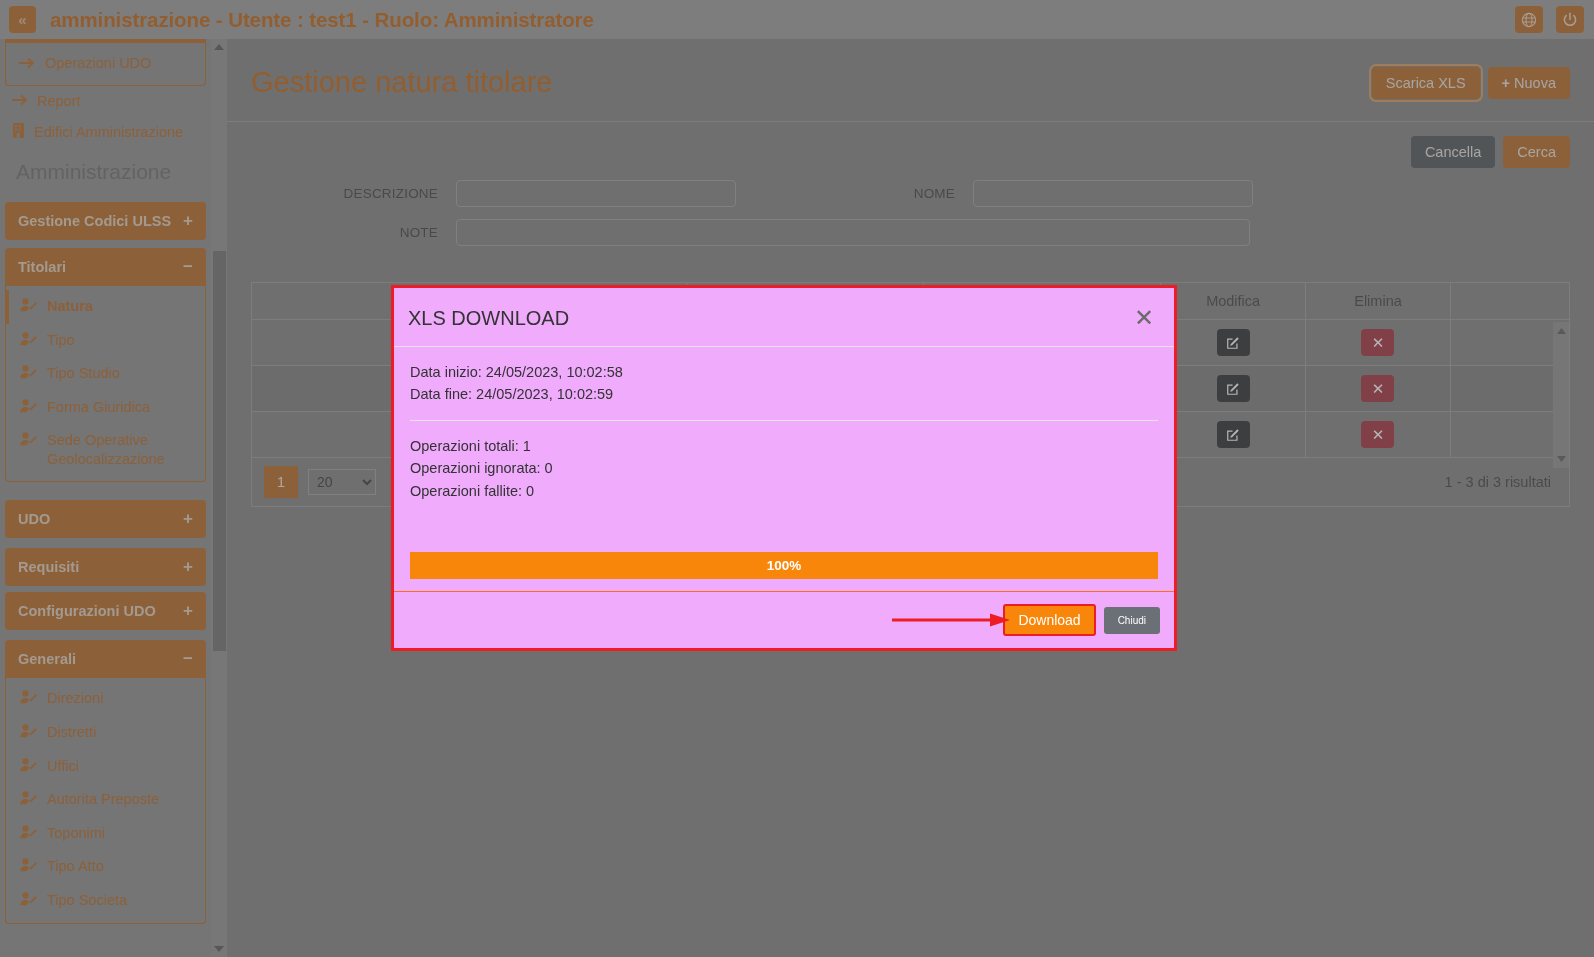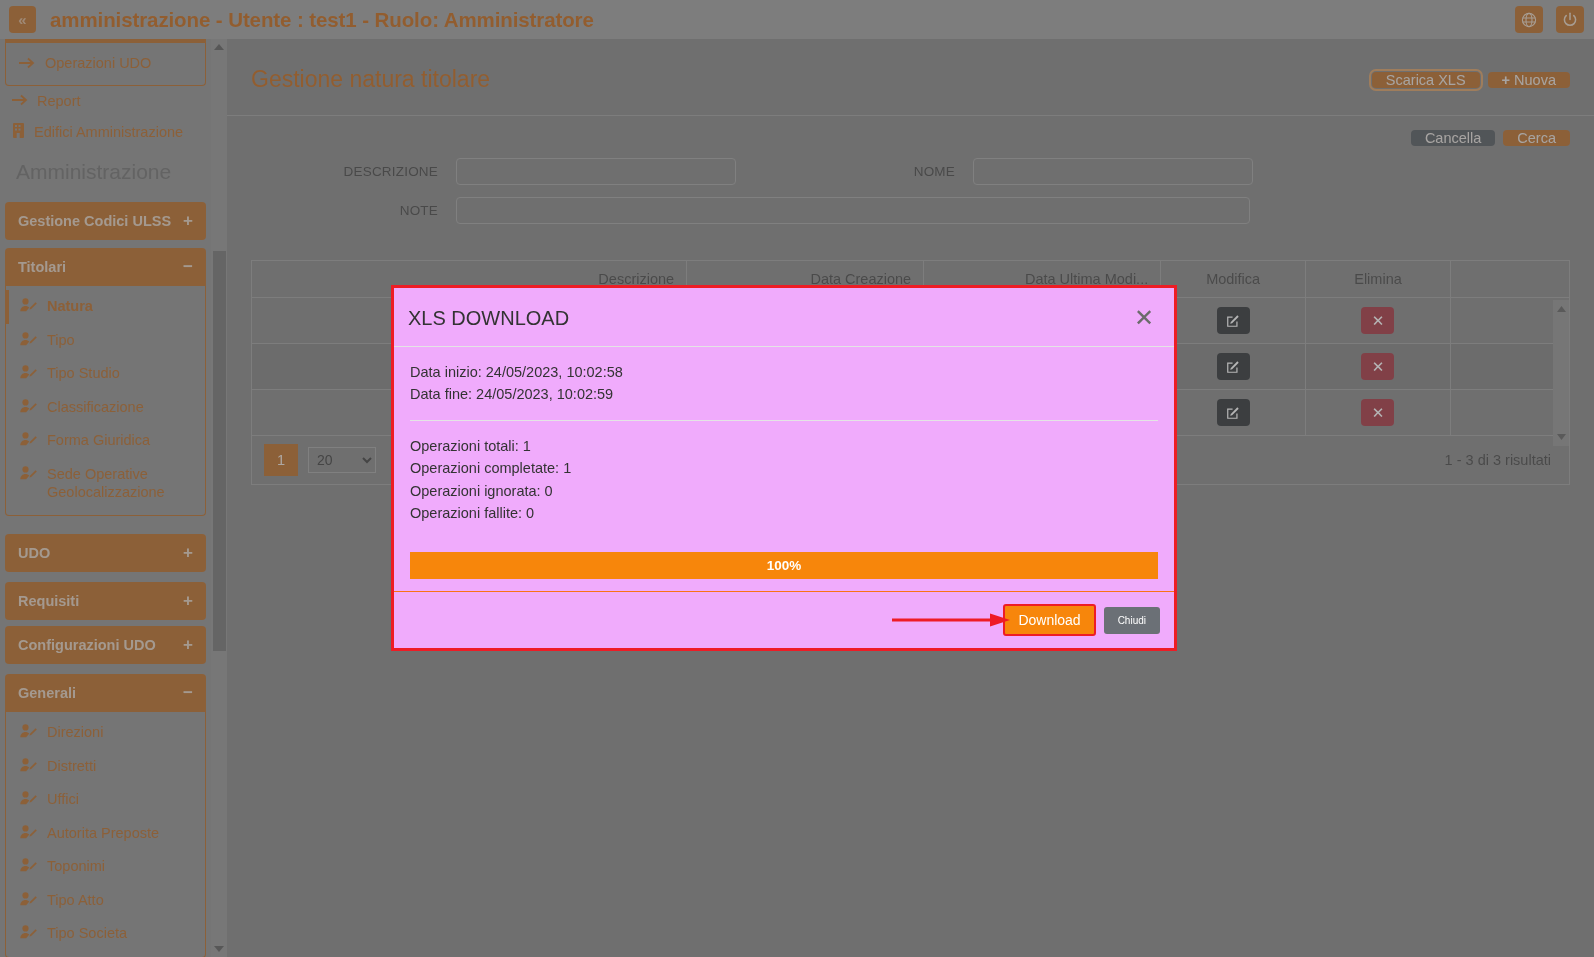--- a/index.html
+++ b/index.html
@@ -175,27 +175,27 @@
     background: #808080;
     z-index: 4;
   }
   .page-head {
     display:flex; align-items:center;
     padding: 27px 24px 22px 24px;
     border-bottom: 1px solid #9a9a9a;
   }
   .page-title {
     color: #c0600c;
-    font-size: 23px;
+    font-size: 29px;
   }
   .head-actions { margin-left:auto; display:flex; gap:8px; }
   .btn {
     border: none;
     border-radius: 4px;
-    padding: 0 14px;
+    padding: 8px 14px;
     font-size: 14.5px;
     font-family: "Liberation Sans", sans-serif;
     cursor: pointer;
     color: #e5e0dc;
   }
   .btn-orange { background: #b5651d; }
   .btn-orange.focused { outline: 2px solid #d89a5e; outline-offset: 1px; }
   .btn-dark { background: #4a5056; }
   .btn .plus { font-weight: bold; margin-right: 4px; }
 
@@ -565,30 +565,20 @@
           <span>Tipo Studio</span>
         </div>
         <div class="sb-item">
           <span class="ic">
             <svg width="17" height="14" viewBox="0 0 17 14" fill="#b5651d">
                 <circle cx="5.5" cy="3.4" r="3.1"></circle>
                 <path d="M0.3 13.3c0-3.1 2.3-5.2 5.2-5.2 1.5 0 2.9.6 3.8 1.5L6.2 13.3z"></path>
                 <path d="M15.6 4.2l1.2 1.2-5.6 5.6-1.7.5.5-1.7z"></path>
               </svg>
           </span>
-          <span>Classificazione</span>
-        </div>
-        <div class="sb-item">
-          <span class="ic">
-            <svg width="17" height="14" viewBox="0 0 17 14" fill="#b5651d">
-                <circle cx="5.5" cy="3.4" r="3.1"></circle>
-                <path d="M0.3 13.3c0-3.1 2.3-5.2 5.2-5.2 1.5 0 2.9.6 3.8 1.5L6.2 13.3z"></path>
-                <path d="M15.6 4.2l1.2 1.2-5.6 5.6-1.7.5.5-1.7z"></path>
-              </svg>
-          </span>
           <span>Forma Giuridica</span>
         </div>
         <div class="sb-item">
           <span class="ic">
             <svg width="17" height="14" viewBox="0 0 17 14" fill="#b5651d">
                 <circle cx="5.5" cy="3.4" r="3.1"></circle>
                 <path d="M0.3 13.3c0-3.1 2.3-5.2 5.2-5.2 1.5 0 2.9.6 3.8 1.5L6.2 13.3z"></path>
                 <path d="M15.6 4.2l1.2 1.2-5.6 5.6-1.7.5.5-1.7z"></path>
               </svg>
           </span>
@@ -730,21 +720,20 @@
   <div class="modal">
     <div class="modal-head">
       <div class="modal-title">XLS DOWNLOAD</div>
       <div class="modal-close">✕</div>
     </div>
     <div class="modal-body">
       <div class="mb-line">Data inizio: 24/05/2023, 10:02:58</div>
       <div class="mb-line">Data fine: 24/05/2023, 10:02:59</div>
       <div class="mb-sep"></div>
       <div class="mb-line">Operazioni totali: 1</div>
-      <div class="mb-line">Operazioni completate: 1</div>
       <div class="mb-line">Operazioni ignorata: 0</div>
       <div class="mb-line">Operazioni fallite: 0</div>
     </div>
     <div class="progress">100%</div>
     <div class="modal-foot">
       <svg class="arrow-annot" viewBox="0 0 120 14">
         <path d="M0 7h98" stroke="#ee1c25" stroke-width="3"></path>
         <path d="M98 0.5 118 7 98 13.5z" fill="#ee1c25"></path>
       </svg>
       <button class="btn-dl">Download</button>

